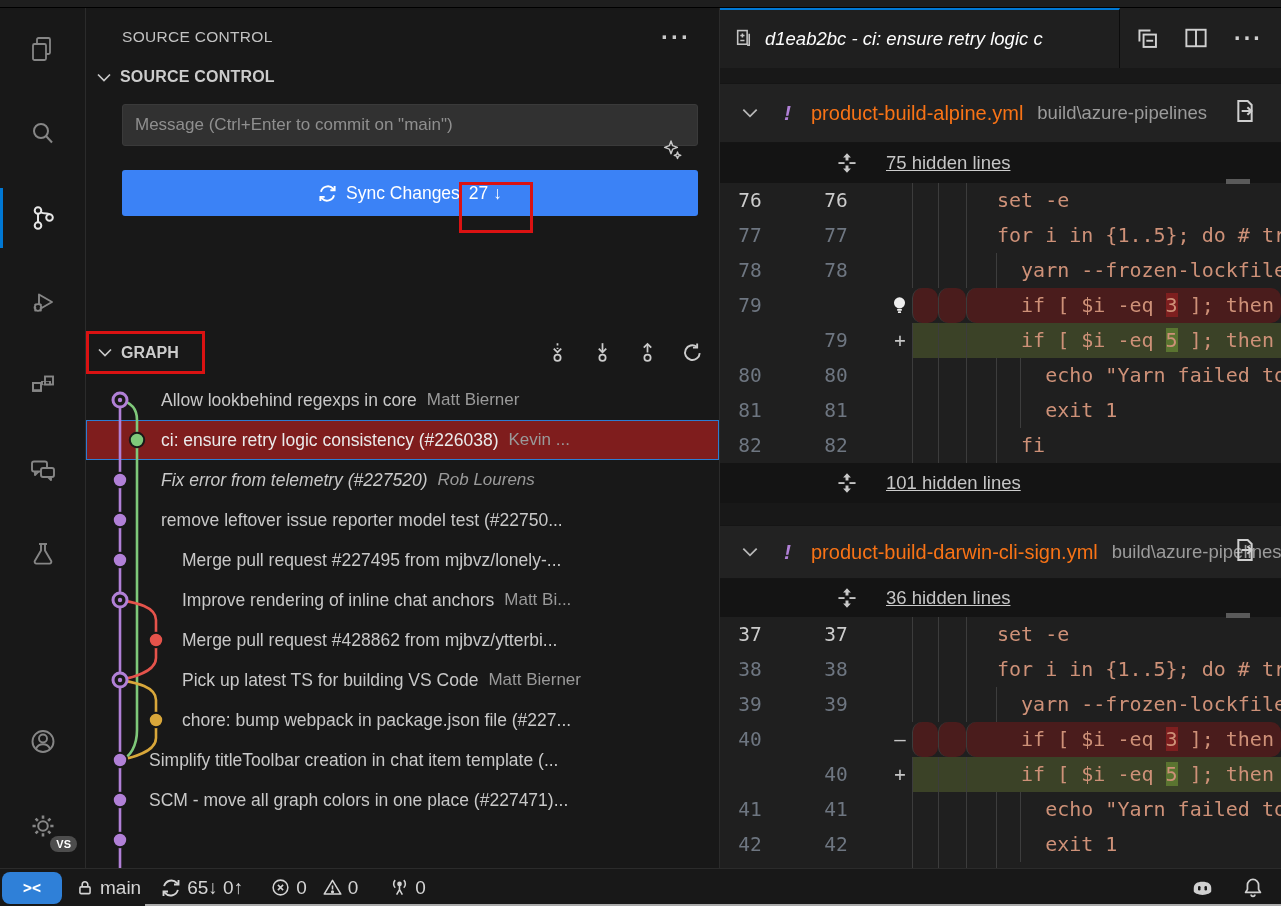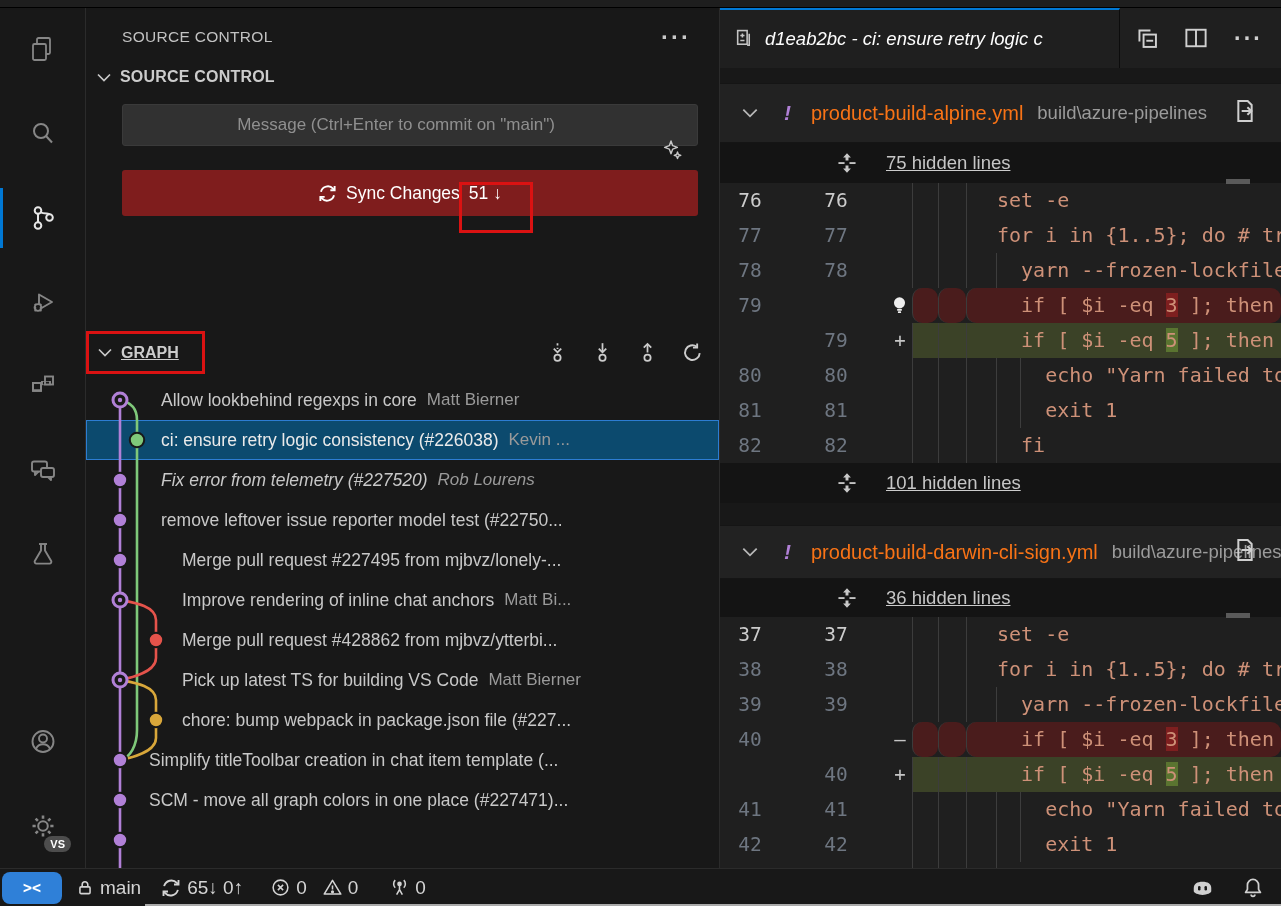--- a/index.html
+++ b/index.html
@@ -11,51 +11,51 @@
   
   .activitybar { width:86px; background:#181818; border-right:1px solid #2b2b2b;
     display:flex; flex-direction:column; flex-shrink:0; }
   .ab-item { height:84px; display:flex; align-items:center; justify-content:center;
     color:#868686; position:relative; cursor:pointer; }
   .ab-item svg { stroke:#868686; }
   .ab-item.active svg { stroke:#e7e7e7; }
   .ab-item.active::before { content:""; position:absolute; left:0; top:12px; bottom:12px;
     width:2.5px; background:#0078d4; }
   .ab-spacer { flex:1; }
-  .vs-badge { position:absolute; right:14px; bottom:16px; background:#4d4d4d; color:#fff;
+  .vs-badge { position:absolute; right:8px; bottom:16px; background:#4d4d4d; color:#fff;
     font-size:11px; font-weight:bold; border-radius:9px; padding:2px 6px; }
 
   
   .sidebar { width:634px; background:#181818; border-right:1px solid #2b2b2b;
     position:relative; flex-shrink:0; }
   .sb-titlerow { height:50px; display:flex; align-items:center; padding:8px 28px 0 36px; }
   .sb-title { font-size:15.5px; color:#c2c2c2; letter-spacing:.3px; flex:1; }
   .sb-more { color:#c8c8c8; font-size:24px; font-weight:bold; letter-spacing:2px; line-height:10px; cursor:pointer; }
   .sb-sectionrow { height:38px; display:flex; align-items:center; padding-left:11px; }
   .chev { display:inline-block; }
   .sb-sectionlabel { font-size:16px; font-weight:bold; color:#cccccc; margin-left:9px; letter-spacing:.2px; }
   .commit-input { display:block; margin:8px 22px 0 36px; width:576px; height:42px;
     background:#313131; border:1px solid #3a3a3a; border-radius:3px; color:#cccccc;
-    font-size:17px; padding:0 40px 0 12px; font-family:"Liberation Sans",sans-serif;text-align:center; }
+    font-size:17px; padding:0 40px 0 12px; font-family:"Liberation Sans",sans-serif; }
   .commit-input::placeholder { color:#8f8f8f; }
   .sparkle { position:absolute; right:36px; top:131px; }
-  .sync-btn { margin:24px 22px 0 36px; width:576px; height:46px; background:#7f1d1d;
+  .sync-btn { margin:24px 22px 0 36px; width:576px; height:46px; background:#3b82f6;
     border:none; border-radius:3px; color:#fff; font-size:17.5px; display:flex;
     align-items:center; justify-content:center; gap:9px; cursor:pointer;
     font-family:"Liberation Sans",sans-serif; }
   .graph-header { position:absolute; top:323px; left:0; right:0; height:43px;
-    display:flex; align-items:center; padding:0 16px 0 12px;text-decoration:underline; }
+    display:flex; align-items:center; padding:0 16px 0 12px; }
   .graph-label { font-size:16px; font-weight:bold; color:#cccccc; margin-left:9px; flex:1; }
   .graph-tools { display:flex; gap:24px; align-items:center; }
   .graph-tools span { cursor:pointer; display:flex; }
   
   .commit-list { position:absolute; top:372px; left:0; right:0; bottom:0; overflow:hidden; }
   .commit-row { height:40px; display:flex; align-items:center; white-space:nowrap;
     overflow:hidden; font-size:17.5px; color:#c8c8c8; cursor:pointer; border:1px solid transparent; }
-  .commit-row.selected { background:#0c4a6e; border:1px solid #2d7dd2; color:#eaeaea; }
+  .commit-row.selected { background:#7f1d1d; border:1px solid #2d7dd2; color:#eaeaea; }
   .commit-author { color:#9a9a9a; margin-left:10px; font-size:17px; }
   .graph-svg { position:absolute; top:0; left:0; pointer-events:none; }
 
   
   .editor { flex:1; background:#181818; position:relative; overflow:hidden;
     display:flex; flex-direction:column; }
   .tabbar { height:60px; display:flex; background:#181818; flex-shrink:0; }
   .tab { width:400px; background:#1f1f1f; border-top:2.5px solid #0078d4;
     border-right:1px solid #0c0c0c; display:flex; align-items:center; padding:0 14px;
     gap:10px; overflow:hidden; cursor:pointer; flex-shrink:0; }
@@ -212,21 +212,21 @@
     </svg>
     <button class="sync-btn">
       <svg width="19" height="19" viewBox="0 0 16 16" fill="none" stroke="#fff" stroke-width="1.6">
         <path d="M2.5 6.5a6 6 0 0 1 10.2-2.6L14 5.2"></path>
           <path d="M14 1.6v3.6h-3.6"></path>
         <path d="M13.5 9.5a6 6 0 0 1-10.2 2.6L2 10.8"></path>
           <path d="M2 14.4v-3.6h3.6"></path>
       </svg>
       <span>Sync Changes</span>
       <span>
-        <span>51</span> <span>↓</span>
+        <span>27</span> <span>↓</span>
       </span>
     </button>
 
     <div class="graph-header">
       <svg class="chev" width="14" height="9" viewBox="0 0 14 9" fill="none" stroke="#c8c8c8" stroke-width="1.7">
           <path d="M1 1.5l6 6 6-6"></path>
         </svg>
       <span class="graph-label">GRAPH</span>
       <div class="graph-tools">
         <span>

